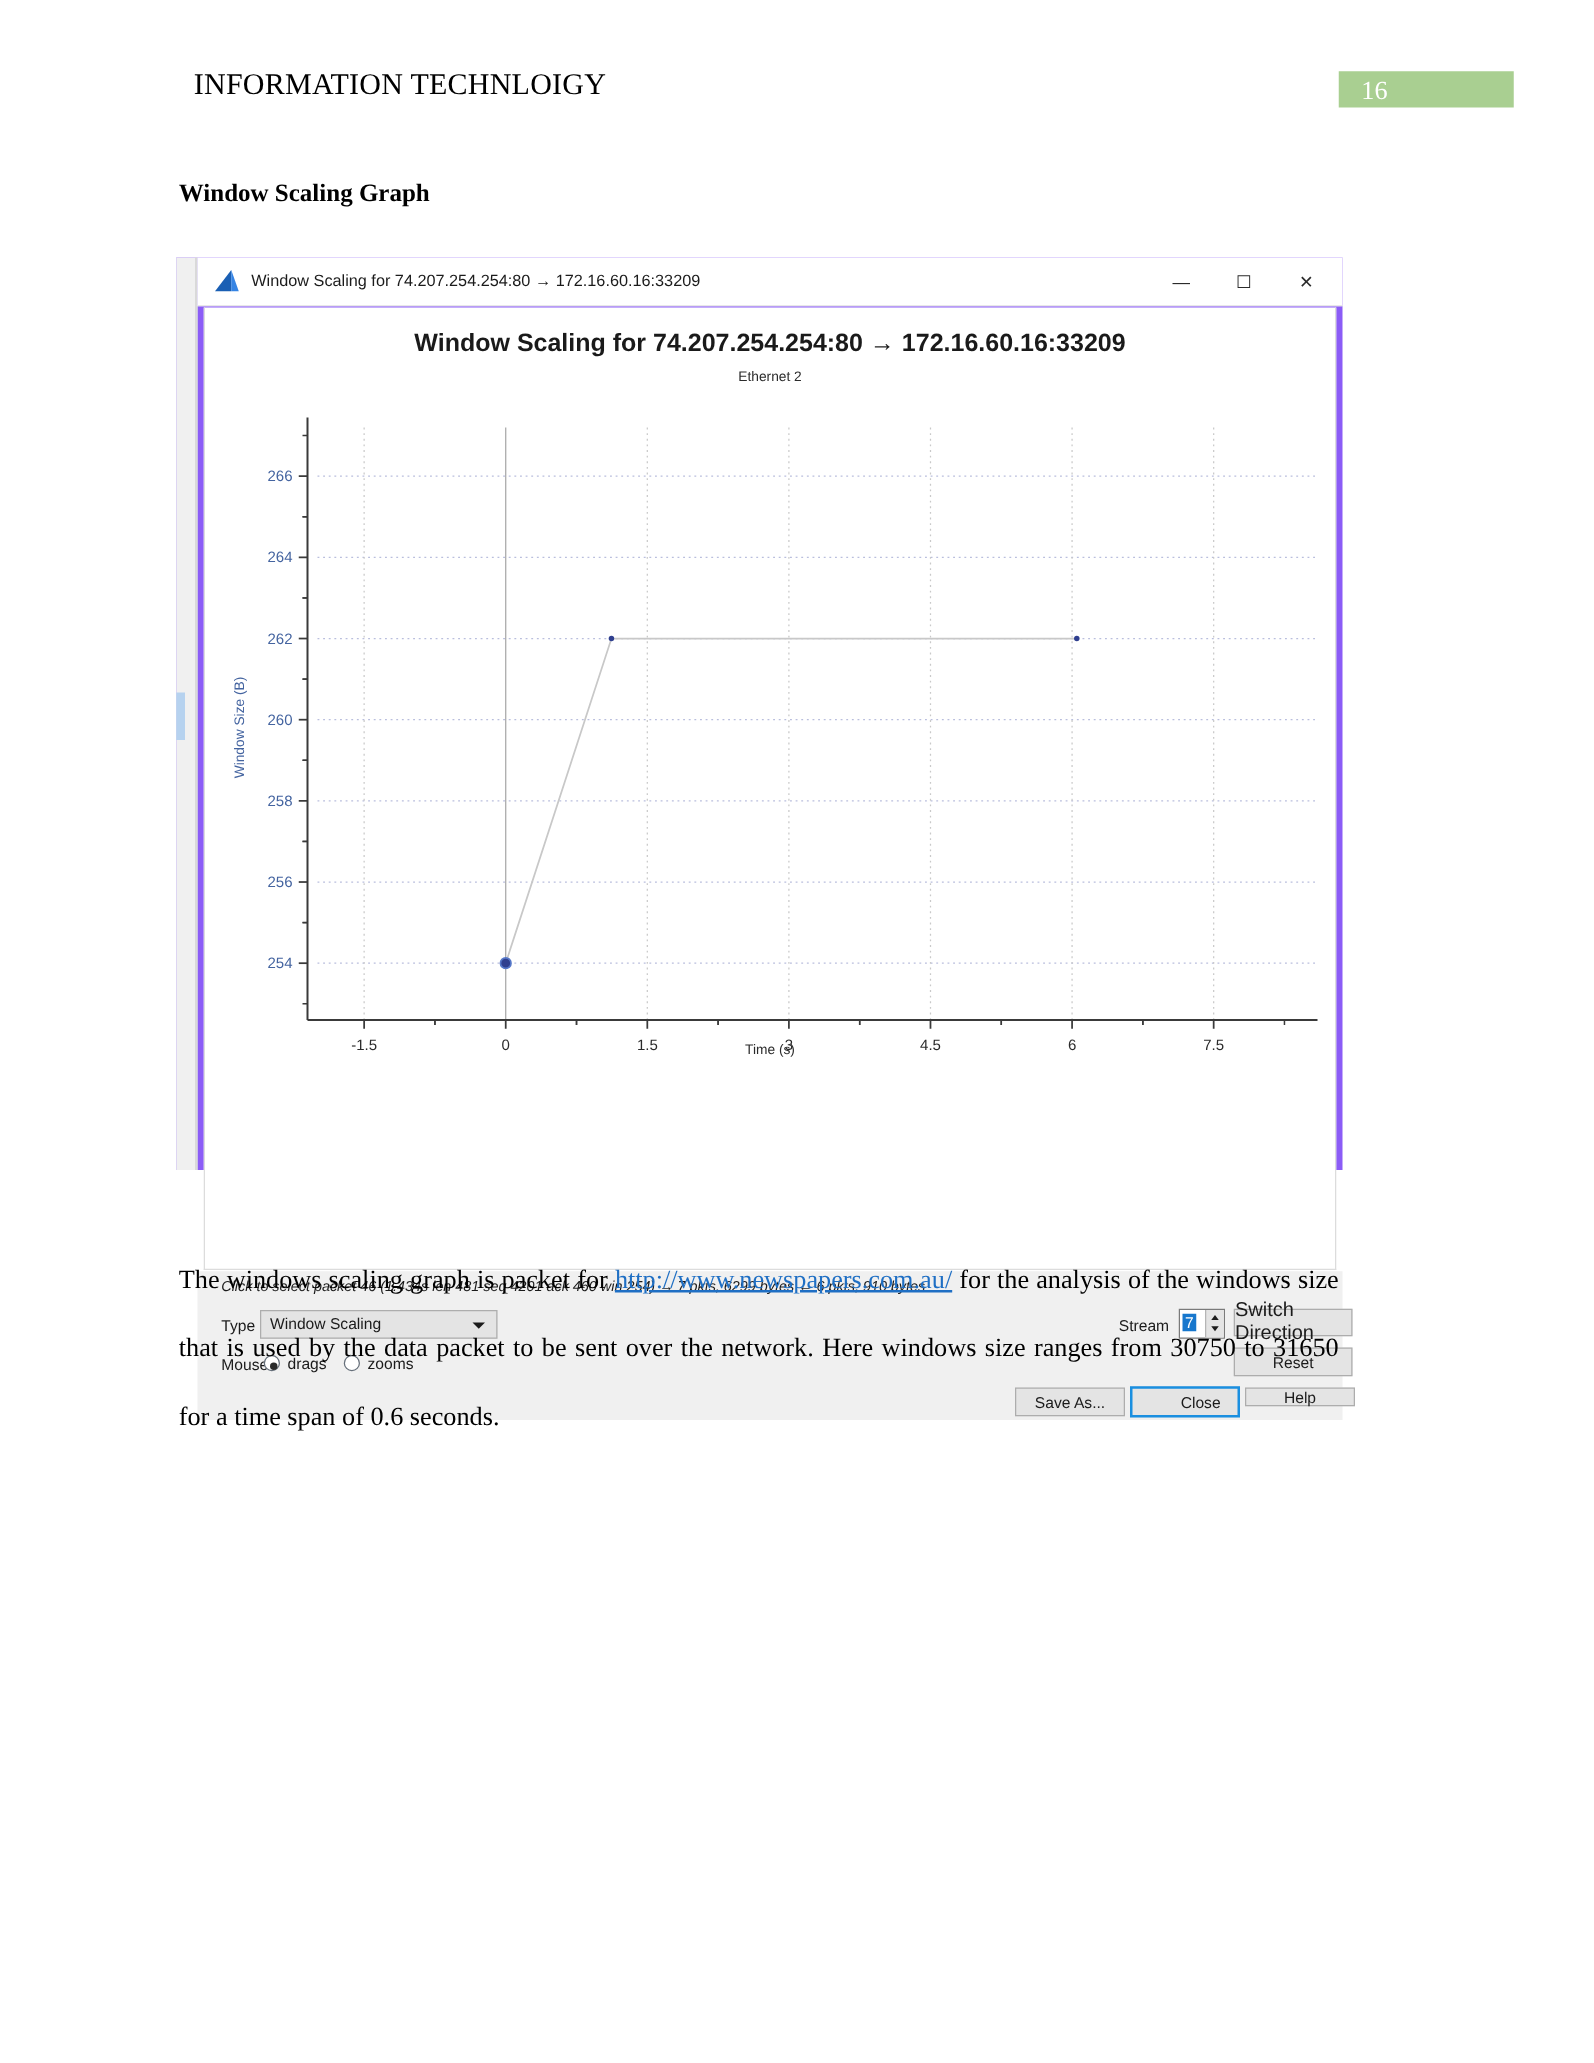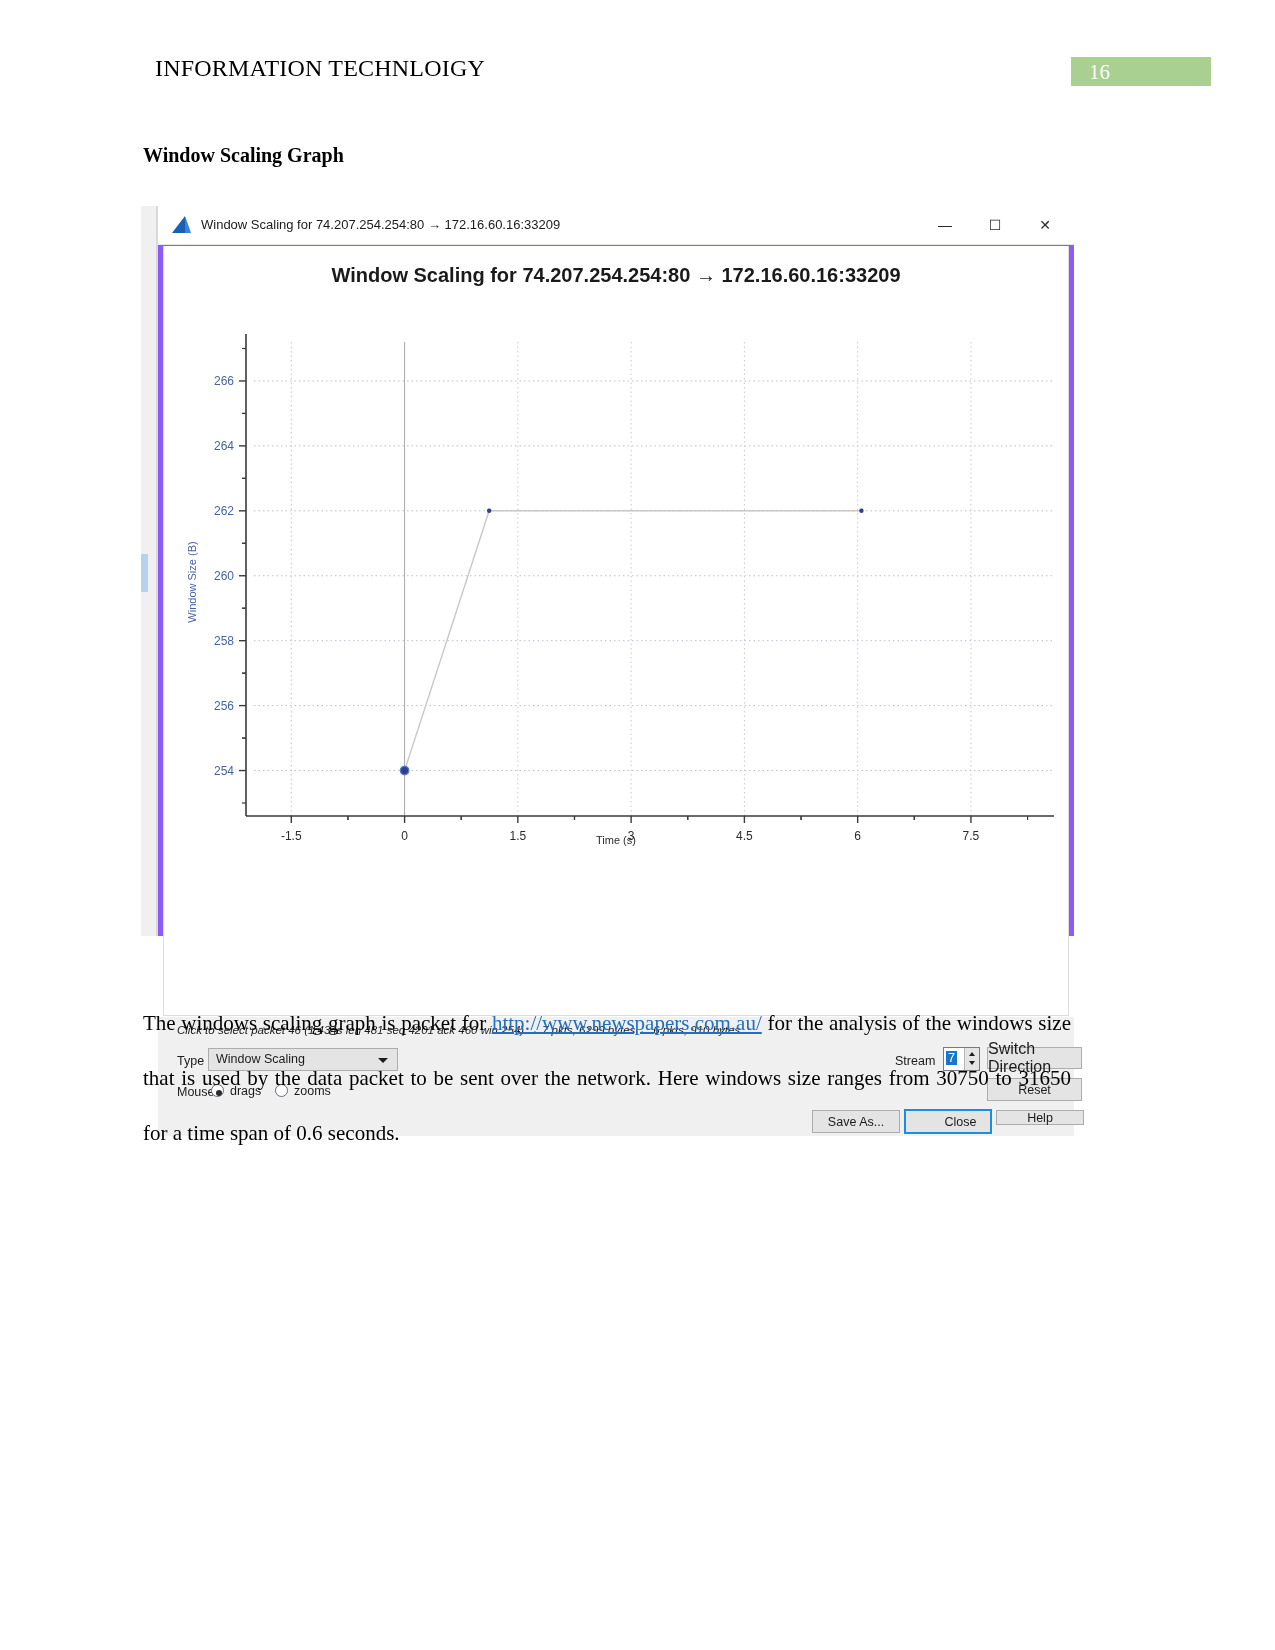--- a/index.html
+++ b/index.html
@@ -342,20 +342,21 @@
     <div class="win-btn win-max">
       <span>☐</span>
     </div>
     <div class="win-btn win-close">
       <span>✕</span>
     </div>
   </div>
 
   <div class="plot-area">
     <div class="chart-title">Window Scaling for 74.207.254.254:80 → 172.16.60.16:33209</div>
+    <div class="chart-subtitle">Ethernet 2</div>
     <svg class="plot-canvas" id="plot-svg" viewBox="0 0 904 768">
         <line x1="90" y1="524.5479452054792" x2="890" y2="524.5479452054792" stroke="#b9bedd" stroke-width="1" stroke-dasharray="1.5 3"></line>
         <line x1="90" y1="459.61643835616417" x2="890" y2="459.61643835616417" stroke="#b9bedd" stroke-width="1" stroke-dasharray="1.5 3"></line>
         <line x1="90" y1="394.68493150684907" x2="890" y2="394.68493150684907" stroke="#b9bedd" stroke-width="1" stroke-dasharray="1.5 3"></line>
         <line x1="90" y1="329.75342465753397" x2="890" y2="329.75342465753397" stroke="#b9bedd" stroke-width="1" stroke-dasharray="1.5 3"></line>
         <line x1="90" y1="264.82191780821887" x2="890" y2="264.82191780821887" stroke="#b9bedd" stroke-width="1" stroke-dasharray="1.5 3"></line>
         <line x1="90" y1="199.89041095890377" x2="890" y2="199.89041095890377" stroke="#b9bedd" stroke-width="1" stroke-dasharray="1.5 3"></line>
         <line x1="90" y1="134.95890410958867" x2="890" y2="134.95890410958867" stroke="#b9bedd" stroke-width="1" stroke-dasharray="1.5 3"></line>
         <line x1="127.30841121495328" y1="96" x2="127.30841121495328" y2="570" stroke="#c9c9c9" stroke-width="1" stroke-dasharray="1.5 3"></line>
         <line x1="240.57943925233647" y1="96" x2="240.57943925233647" y2="570" stroke="#a8a8a8" stroke-width="1" stroke-dasharray="none"></line>

